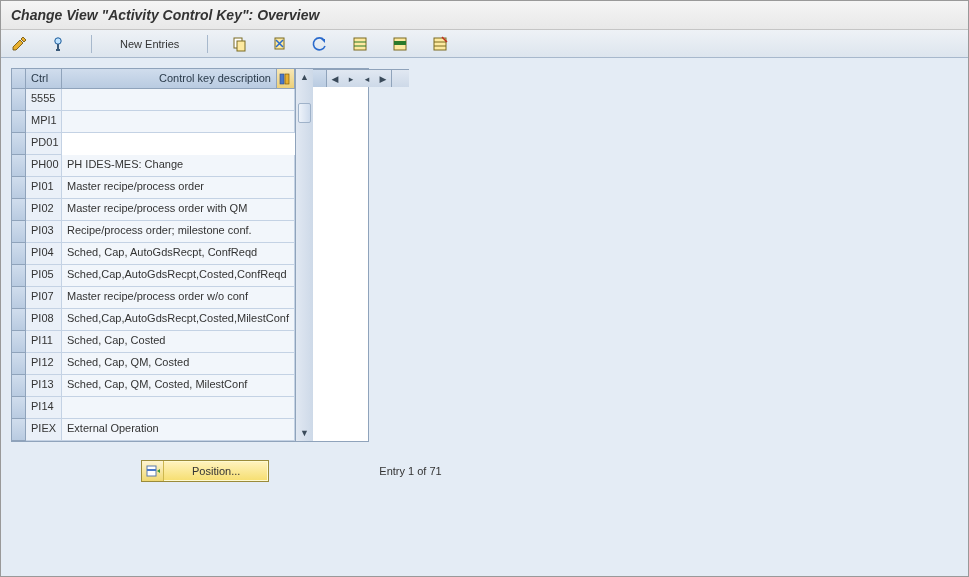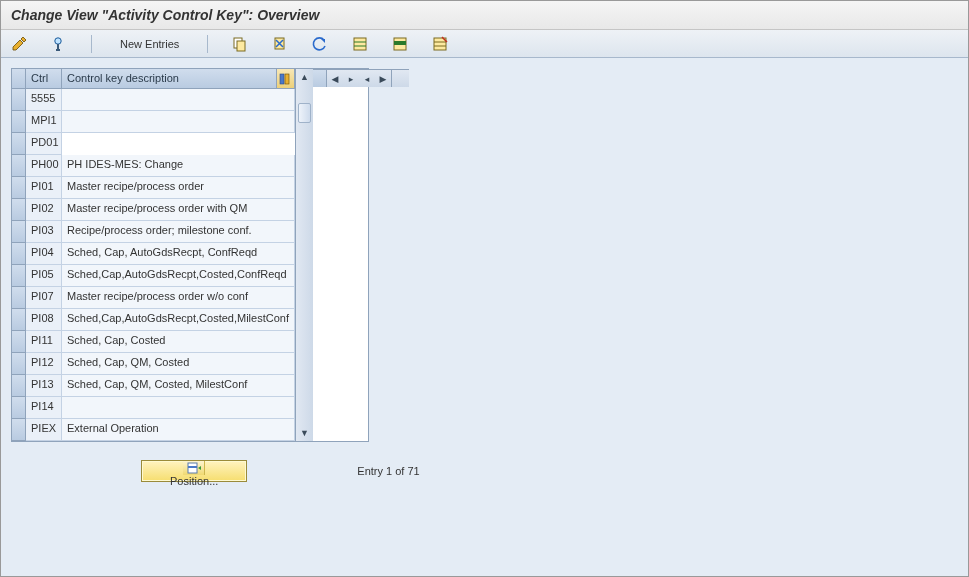--- a/index.html
+++ b/index.html
@@ -90,21 +90,21 @@
       border-right: 1px solid #8fa3bb;
       border-bottom: 1px solid #8fa3bb;
       padding: 3px 5px;
       font-size: 11px;
       color: #2a3a4a;
       white-space: nowrap;
       overflow: hidden;
     }
     .th-sel { width: 14px; padding: 0; }
     .th-ctrl { width: 36px; }
-    .th-desc { flex: 1; }
+    .th-desc { flex: 1; text-align: right; }
     .th-config { width: 18px; padding: 1px; display:flex; align-items:center; justify-content:center; background: linear-gradient(to bottom,#f7e7b6,#edd079); }
     .table-row {
       display: flex;
       height: 22px;
     }
     .td {
       border-right: 1px solid #c4d2e4;
       border-bottom: 1px solid #c4d2e4;
       padding: 3px 5px;
       font-size: 11px;
@@ -175,21 +175,20 @@
     .position-btn {
       display: inline-flex;
       align-items: center;
       height: 22px;
       border: 1px solid #9a8b3a;
       background: linear-gradient(to bottom, #fff3c0, #f6de6f);
       cursor: pointer;
       font-size: 11px;
       color: #333;
       box-shadow: inset 0 0 0 1px #fffad0;
-      flex-direction: column;
     }
     .position-btn .icon-slot{
       width:22px; height:100%; display:flex; align-items:center; justify-content:center;
       border-right:1px solid #cdb74f; background: linear-gradient(to bottom,#fef5d2,#f0d971);
     }
     .position-btn .lbl { padding: 0 28px 0 28px; }
     .entry-text { font-size: 11px; color: #333; }
   </style>
 </head>
 <body>

